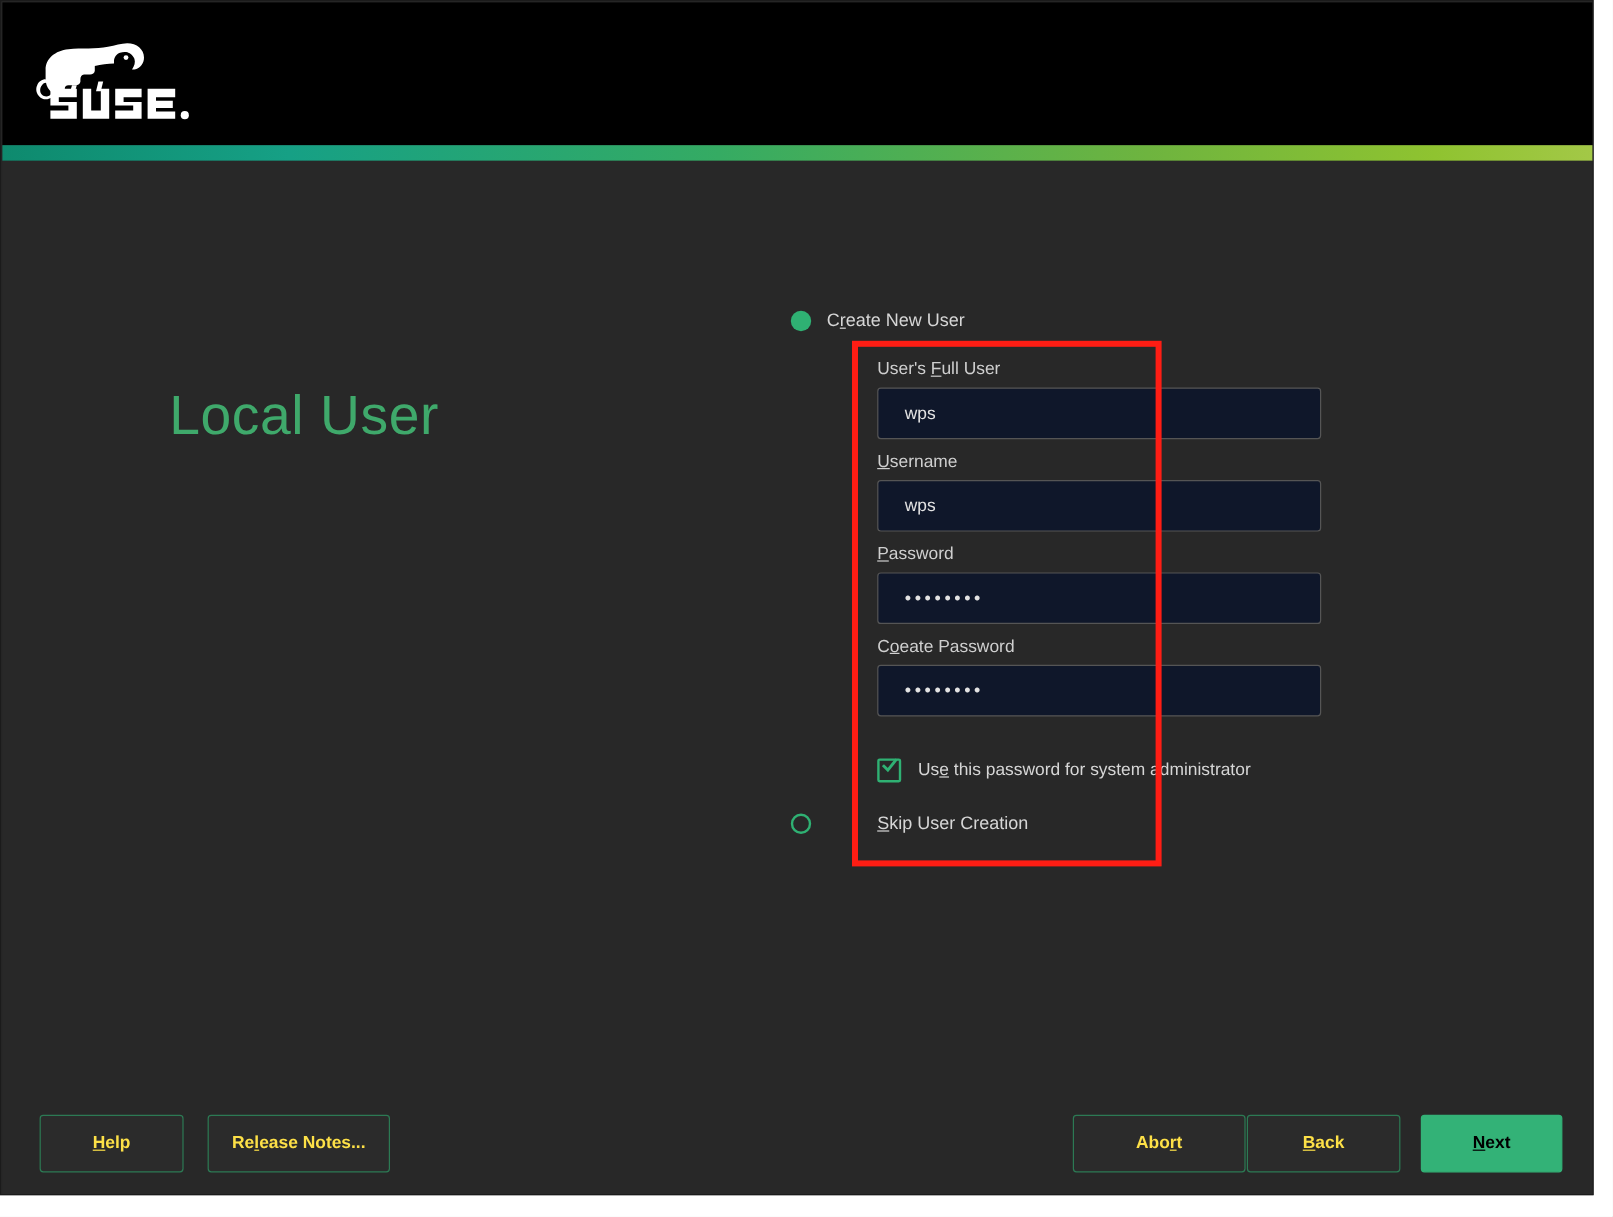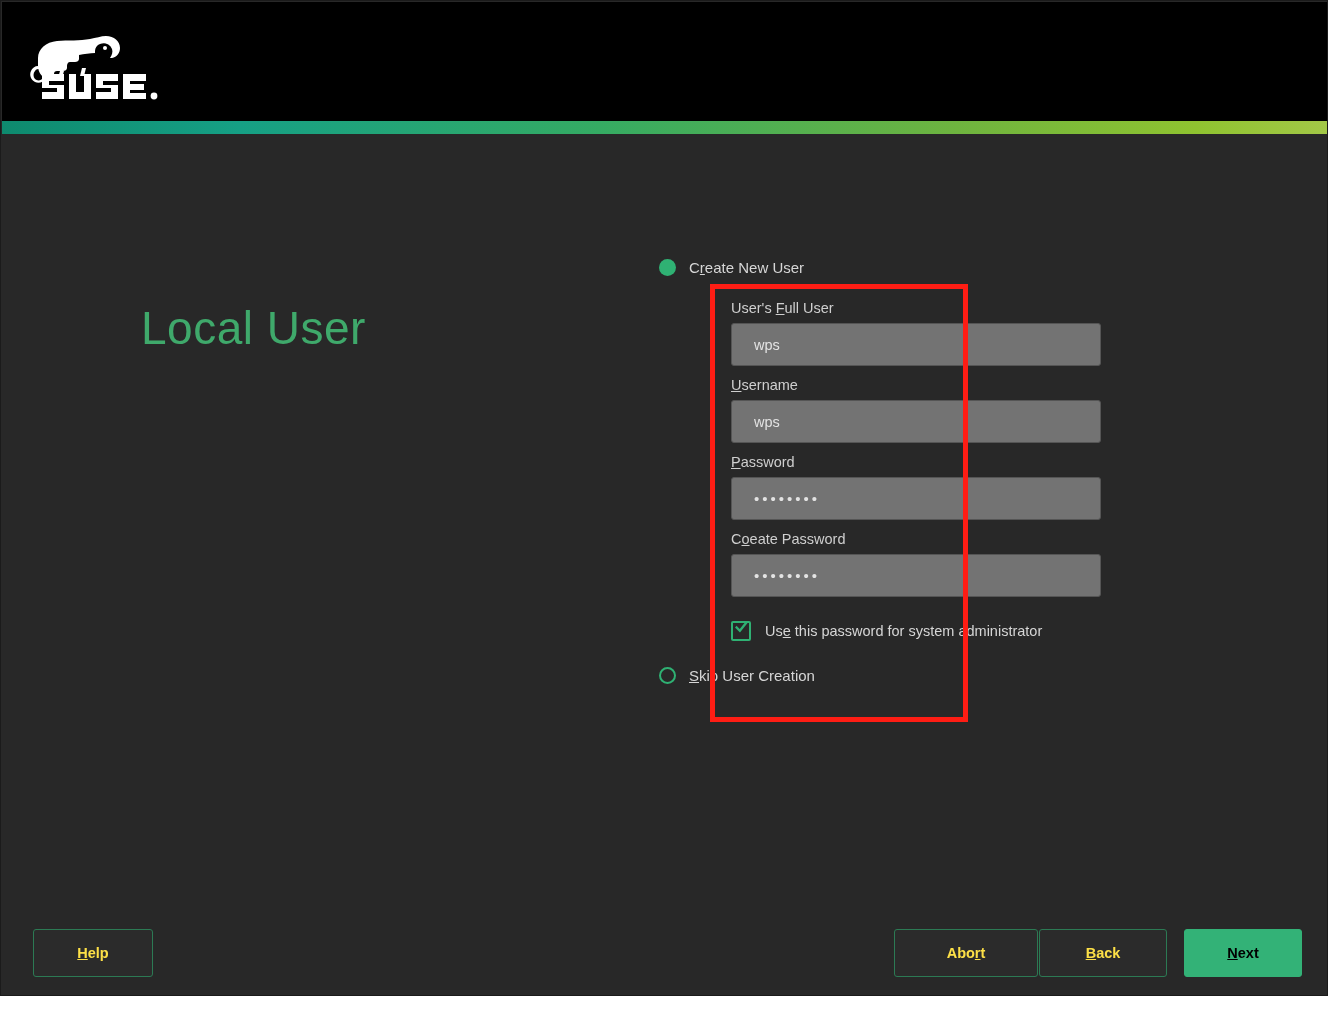--- a/index.html
+++ b/index.html
@@ -68,21 +68,21 @@
     top: 133px;
     width: 1326px;
     height: 862px;
     background: #282828;
   }
 
   
   #page-title {
     position: absolute;
     left: 140px;
-    top: 300px;
+    top: 318px;
     font-size: 46px;
     font-weight: 400;
     color: #3fa96b;
     letter-spacing: 0.5px;
     white-space: nowrap;
   }
 
   
   #form-col {
     position: absolute;
@@ -128,40 +128,40 @@
   .field { margin-bottom: 11px; }
   .field-label {
     font-size: 14.5px;
     color: #cfcfcf;
     margin-bottom: 7px;
     white-space: nowrap;
   }
   .field-input {
     width: 370px;
     height: 43px;
-    background: #737373;
+    background: #0f172a;
     border: 1px solid #555555;
     border-radius: 3px;
     box-sizing: border-box;
     display: flex;
     align-items: center;
     padding-left: 22px;
     font-size: 14.5px;
     color: #e3e3e3;
     letter-spacing: 0;
   }
   .field-input.pw {
     font-size: 15px;
     letter-spacing: 3px;
   }
 
   
   #checks {
     margin-left: 72px;
-    margin-top: 21px;
+    margin-top: 32px;
   }
   .check-row {
     display: flex;
     align-items: center;
     height: 26px;
     margin-bottom: 14px;
   }
   .check-box {
     width: 20px;
     height: 20px;
@@ -181,20 +181,21 @@
     height: 13px;
   }
   .check-label {
     font-size: 14.5px;
     color: #d6d6d6;
     white-space: nowrap;
   }
 
   #skip-row {
     margin-top: 20px;
+    gap: 42px;
   }
 
   
   .acc { text-decoration: underline; }
 
   
   .btn {
     position: absolute;
     box-sizing: border-box;
     display: flex;
@@ -334,20 +335,23 @@
         <span class="radio-mark off"></span>
         <span class="radio-label"><span></span><span class="acc">S</span><span>kip User Creation</span></span>
       </div>
 
     </div>
 
     <div class="btn outline" id="btn-help">
       <span><span></span><span class="acc">H</span><span>elp</span></span>
     </div>
 
+    <div class="btn outline" id="btn-release">
+      <span><span>Re</span><span class="acc">l</span><span>ease Notes...</span></span>
+    </div>
 
     <div class="btn outline" id="btn-abort">
       <span><span>Abo</span><span class="acc">r</span><span>t</span></span>
     </div>
 
     <div class="btn outline" id="btn-back">
       <span><span></span><span class="acc">B</span><span>ack</span></span>
     </div>
 
     <div class="btn primary" id="btn-next">

